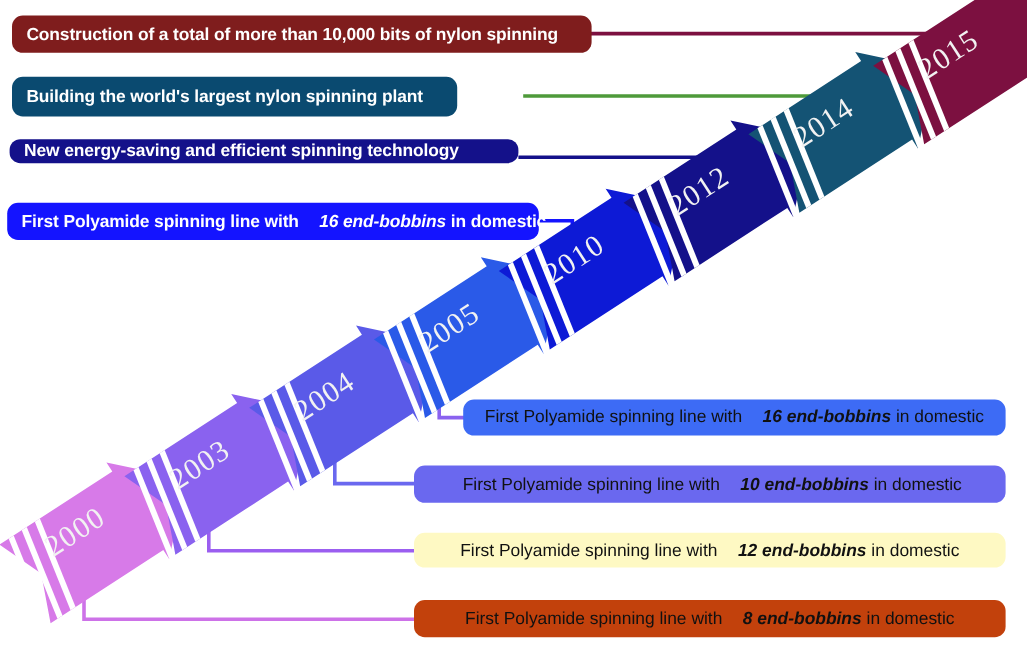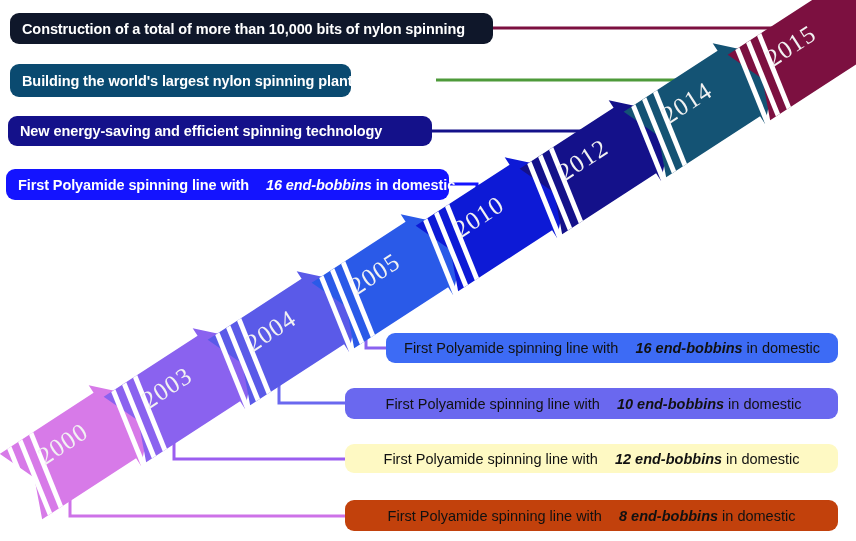--- a/index.html
+++ b/index.html
@@ -154,29 +154,29 @@
   <div class="arrow" style="left:736px; top:5px; transform:rotate(-33deg);">
     <svg width="160" height="78" viewBox="0 0 160 78">
       <path d="M0,0 L112,0 L112,-9 L160,39 L112,87 L112,78 L0,78 L16,39 Z" fill="#7c1040"></path>
       <rect x="9" y="0" width="5" height="78" fill="#ffffff" transform="skewX(-11)"></rect>
       <rect x="22" y="0" width="5" height="78" fill="#ffffff" transform="skewX(-11)"></rect>
       <rect x="35" y="0" width="5" height="78" fill="#ffffff" transform="skewX(-11)"></rect>
     </svg>
   </div>
   <div class="yr" style="left:764px; top:32px; transform:rotate(-33deg);">2015</div>
 
-  <div class="chip top" style="left:10px; top:13px; width:483px; height:31px; background:#0f172a;">
+  <div class="chip top" style="left:10px; top:13px; width:483px; height:31px; background:#7f1d1d;">
     <span><span>Construction of a total of more than 10,000 bits of nylon spinning</span></span>
   </div>
 
-  <div class="chip top" style="left:10px; top:64px; width:341px; height:33px; background:#0a4a70;">
+  <div class="chip top" style="left:10px; top:64px; width:371px; height:33px; background:#0a4a70;">
     <span><span>Building the world's largest nylon spinning plant</span></span>
   </div>
 
-  <div class="chip top" style="left:8px; top:116px; width:424px; height:30px; background:#14118a;">
+  <div class="chip top" style="left:8px; top:116px; width:424px; height:20px; background:#14118a;">
     <span><span>New energy-saving and efficient spinning technology</span></span>
   </div>
 
   <div class="chip top" style="left:6px; top:169px; width:443px; height:31px; background:#1414ff;">
     <span><span>First Polyamide spinning line with </span><span class="em">16 end-bobbins</span><span> in domestic</span></span>
   </div>
 
   <div class="chip bottom" style="left:386px; top:333px; width:452px; height:30px; background:#3d6bf5;">
     <span><span>First Polyamide spinning line with </span><span class="em">16 end-bobbins</span><span> in domestic</span></span>
   </div>

